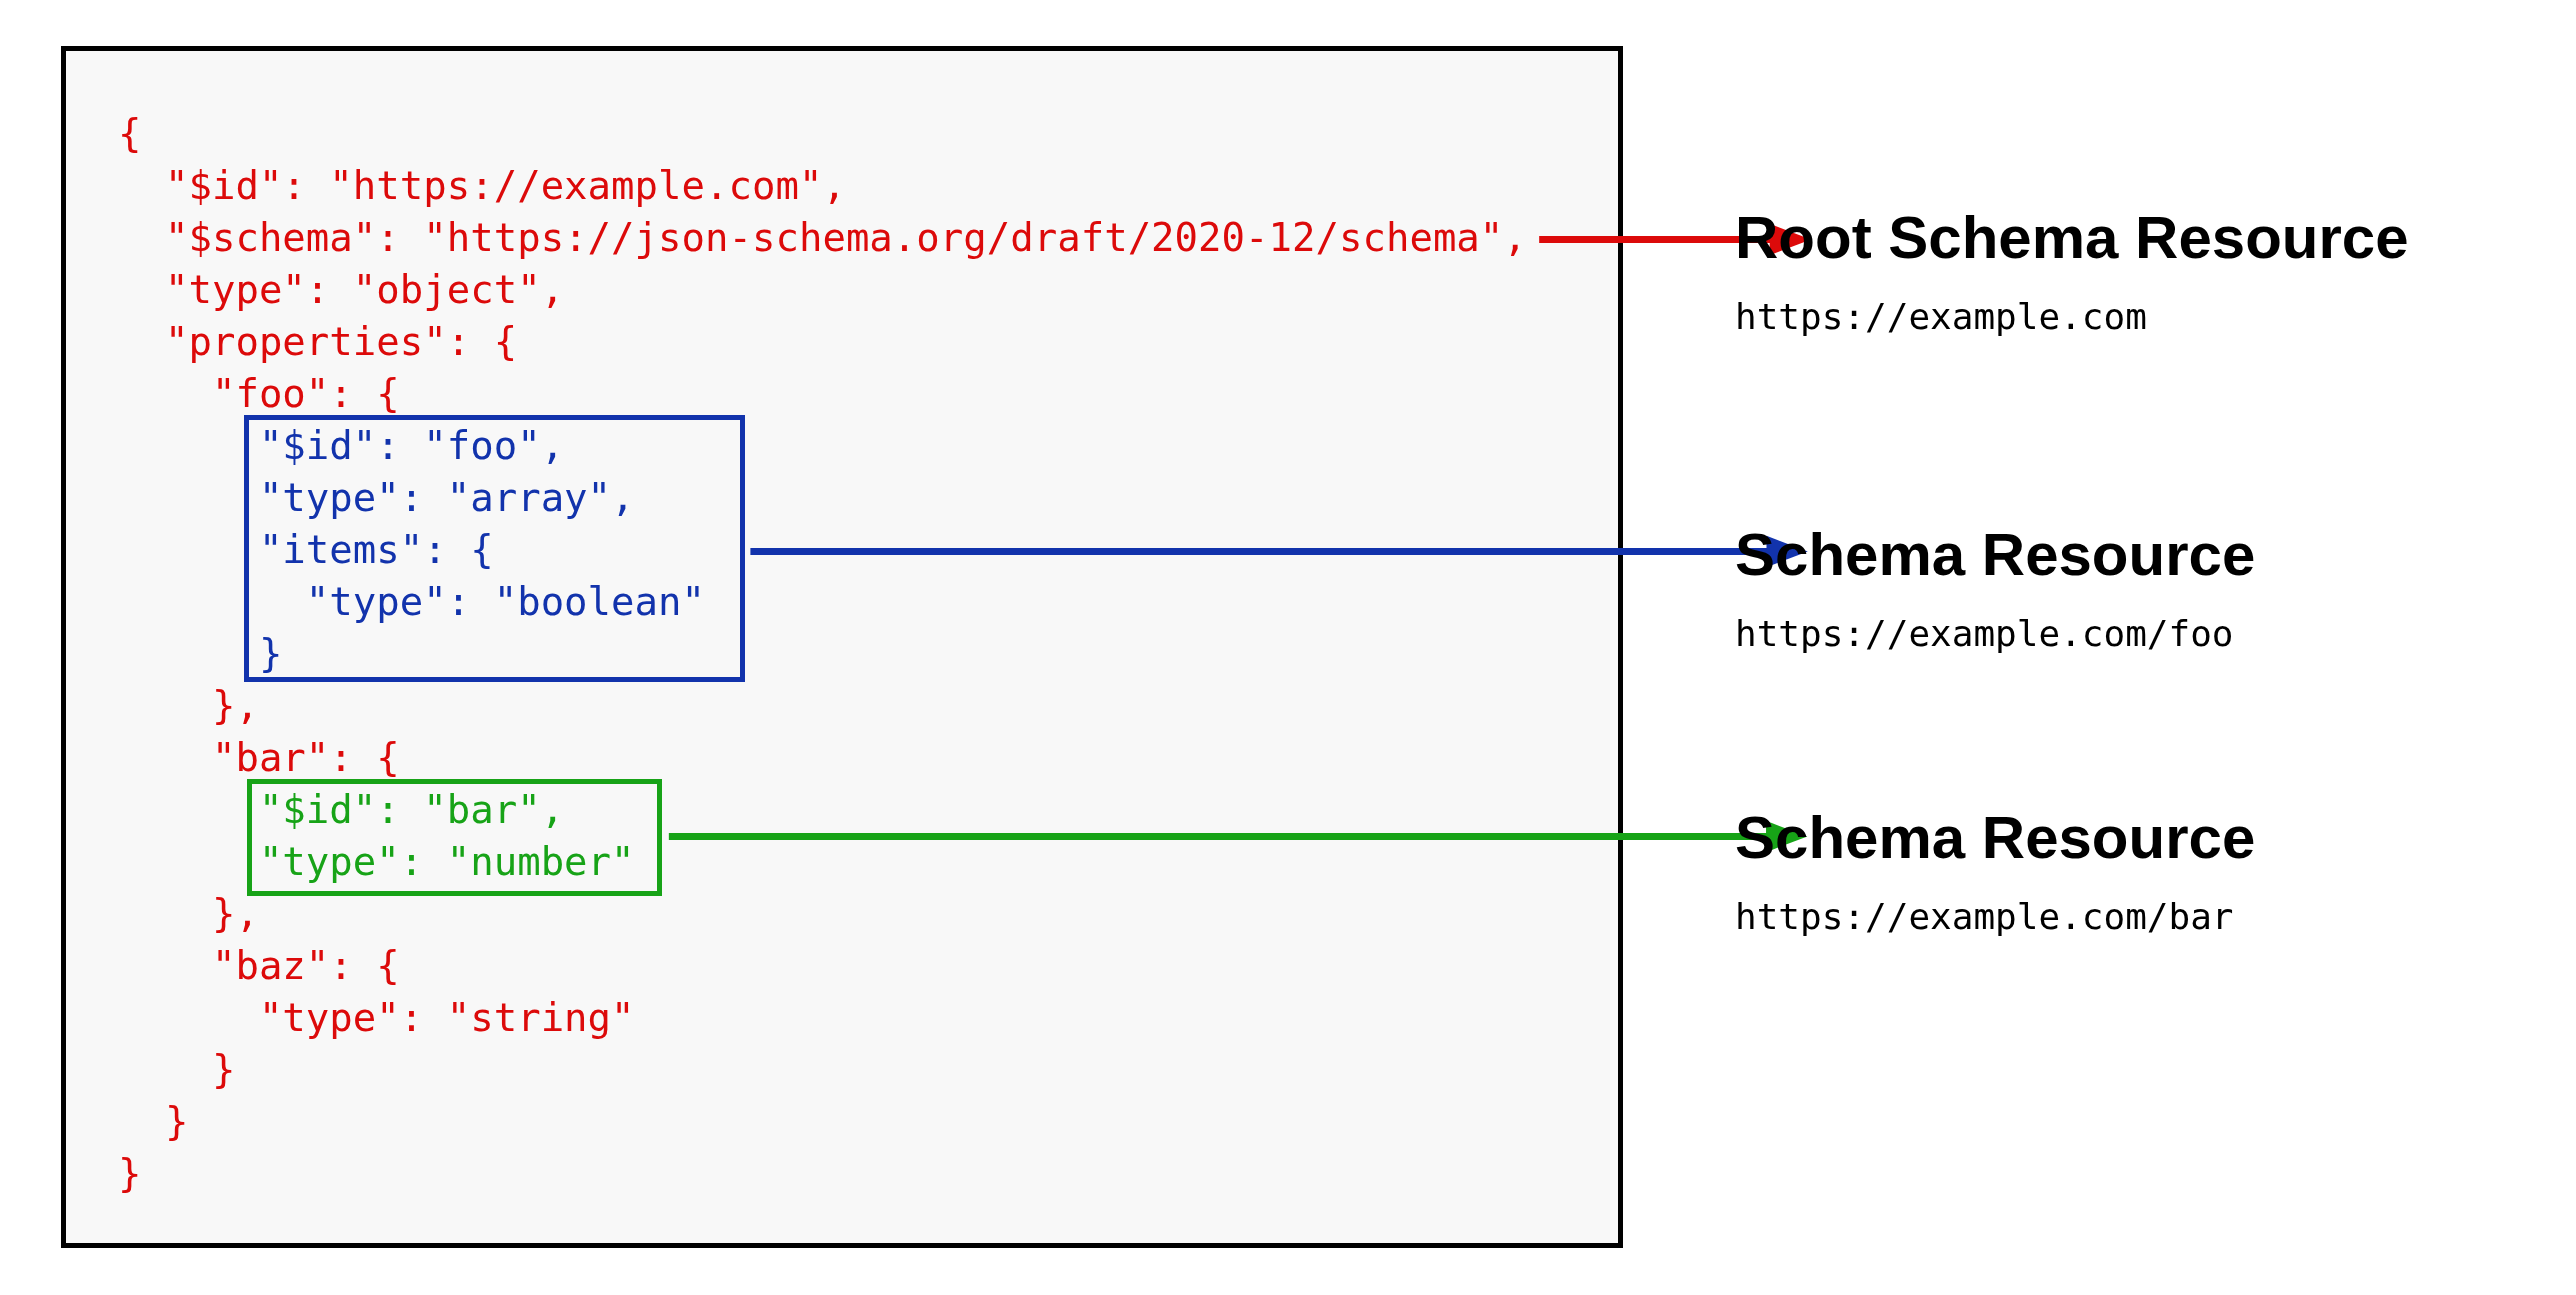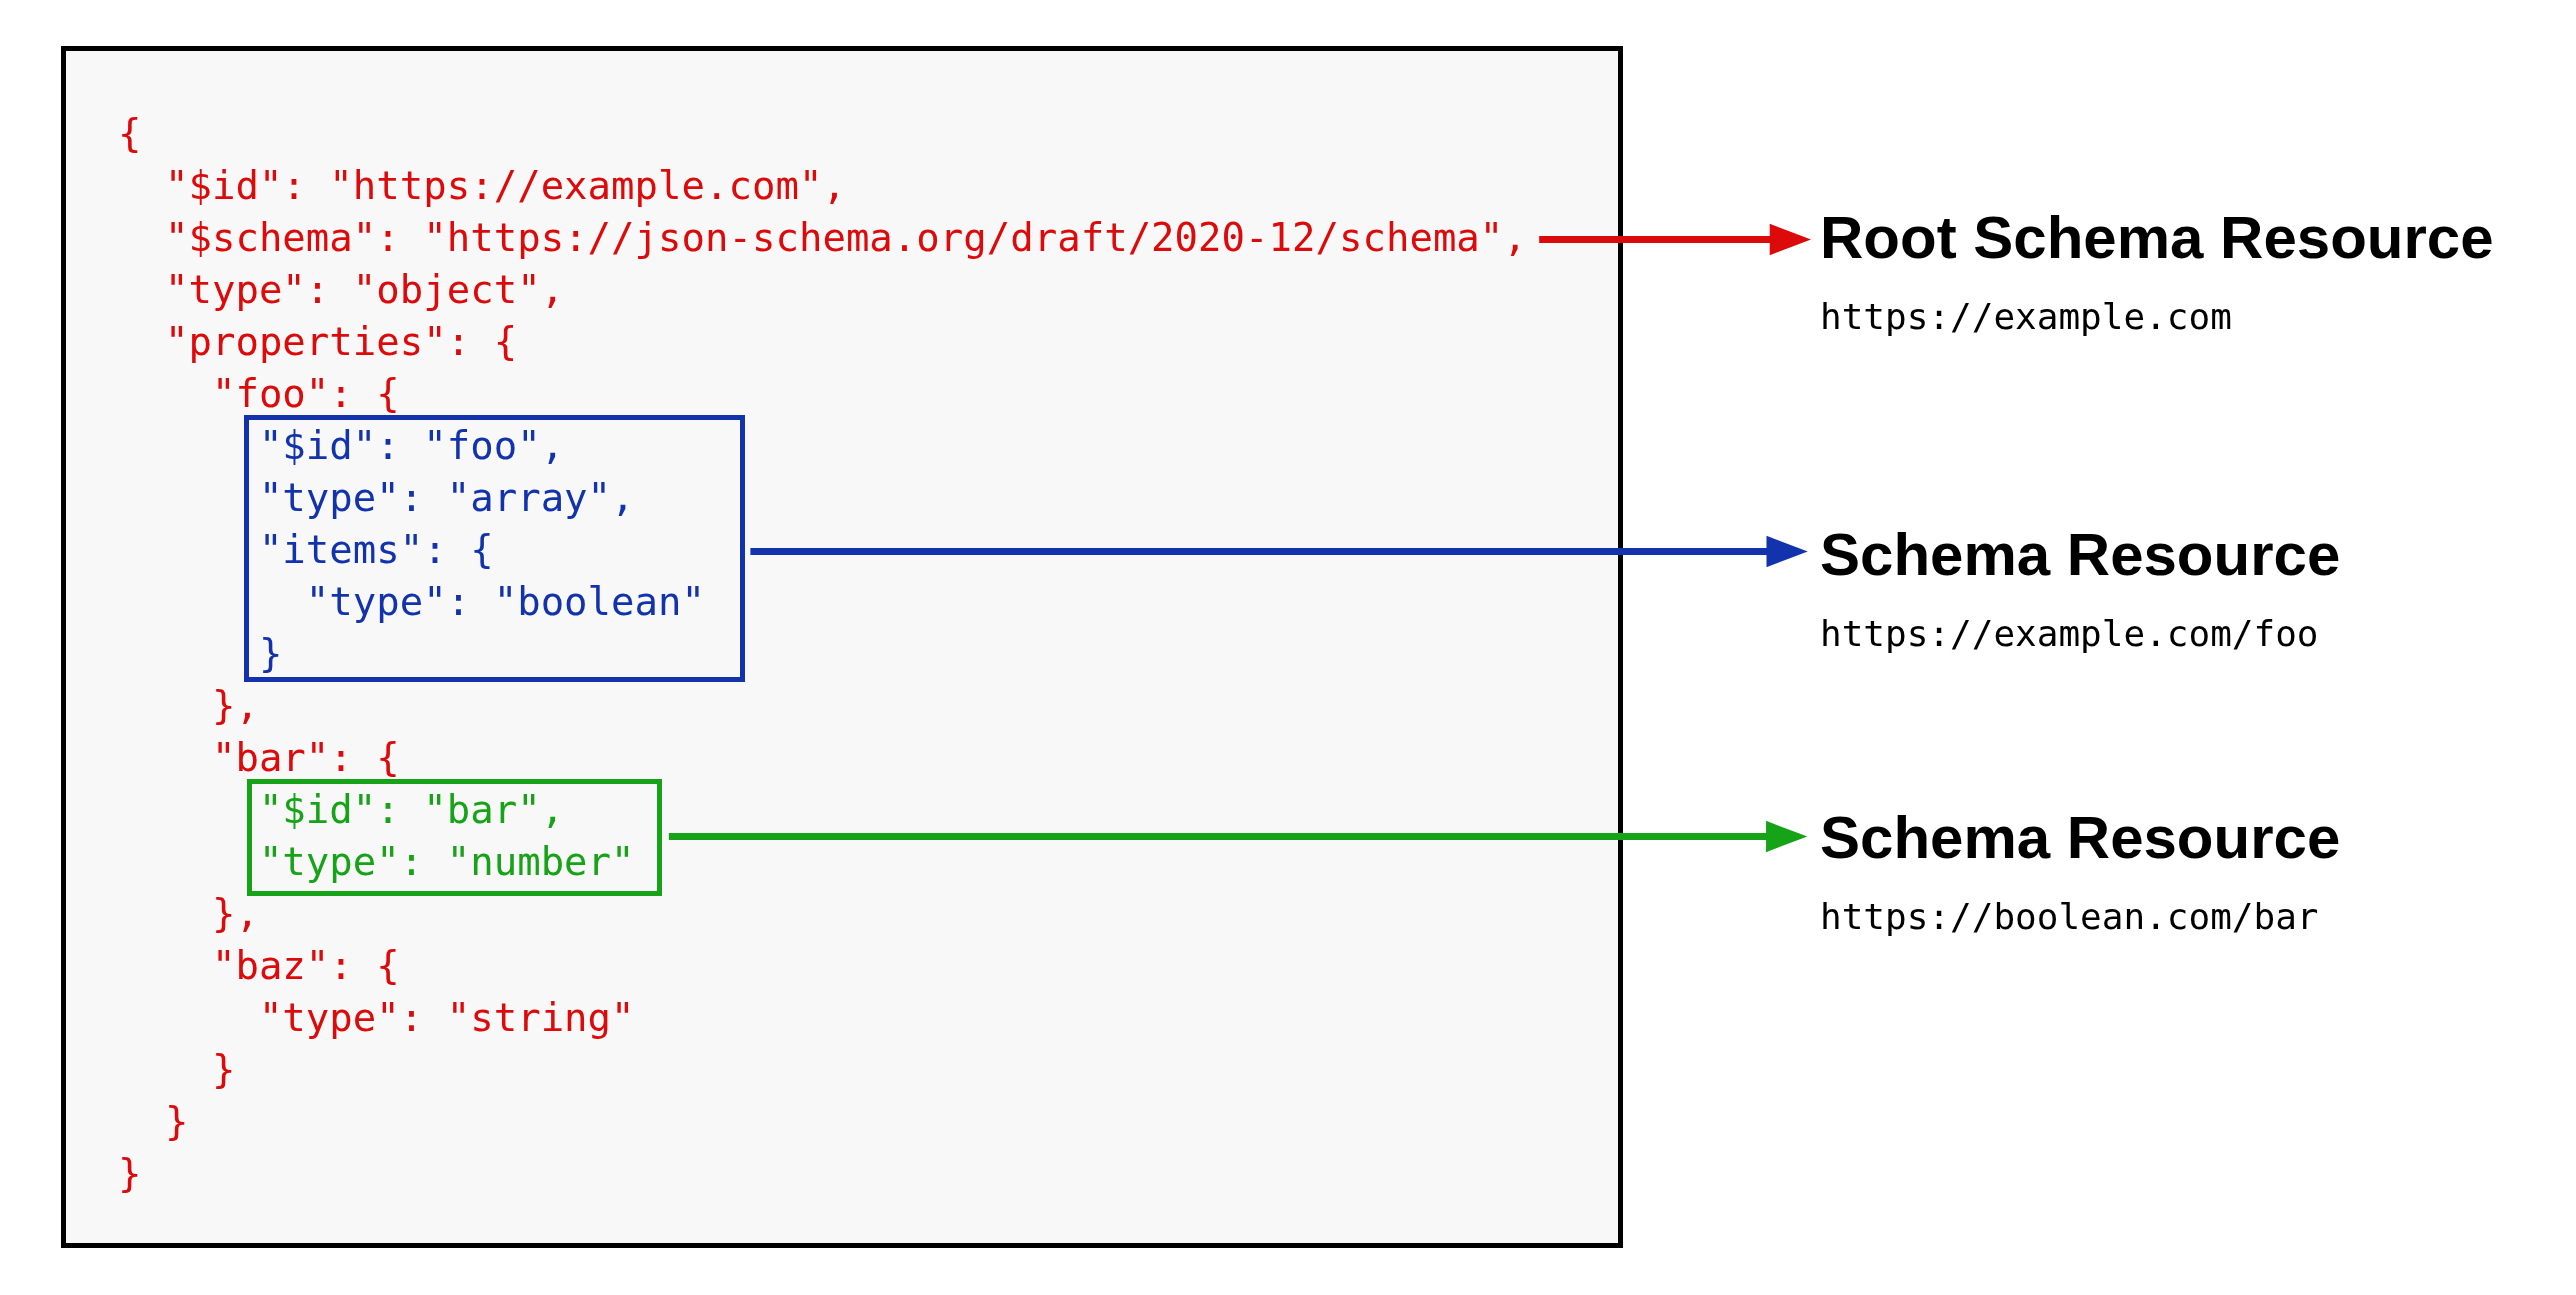--- a/index.html
+++ b/index.html
@@ -63,21 +63,21 @@
   .arrow-svg {
     position: absolute;
     overflow: visible;
   }
   #arrow-root { left: 1538px; top: 221px; }
   #arrow-foo  { left: 745px; top: 533px; }
   #arrow-bar  { left: 663px;  top: 818px; }
 
   .annotation {
     position: absolute;
-    left: 1820px;
+    left: 1735px;
   }
   #annotation-root { top: 202px; }
   #annotation-foo  { top: 519px; }
   #annotation-bar  { top: 802px; }
   .annotation-title {
     font-family: "Liberation Sans", sans-serif;
     font-weight: 700;
     font-size: 60px;
     line-height: 72px;
     color: #000000;
@@ -143,15 +143,15 @@
   <div class="annotation-url">https://example.com</div>
 </div>
 
 <div id="annotation-foo" class="annotation">
   <div class="annotation-title">Schema Resource</div>
   <div class="annotation-url">https://example.com/foo</div>
 </div>
 
 <div id="annotation-bar" class="annotation">
   <div class="annotation-title">Schema Resource</div>
-  <div class="annotation-url">https://boolean.com/bar</div>
+  <div class="annotation-url">https://example.com/bar</div>
 </div>
 
 
 </body></html>

